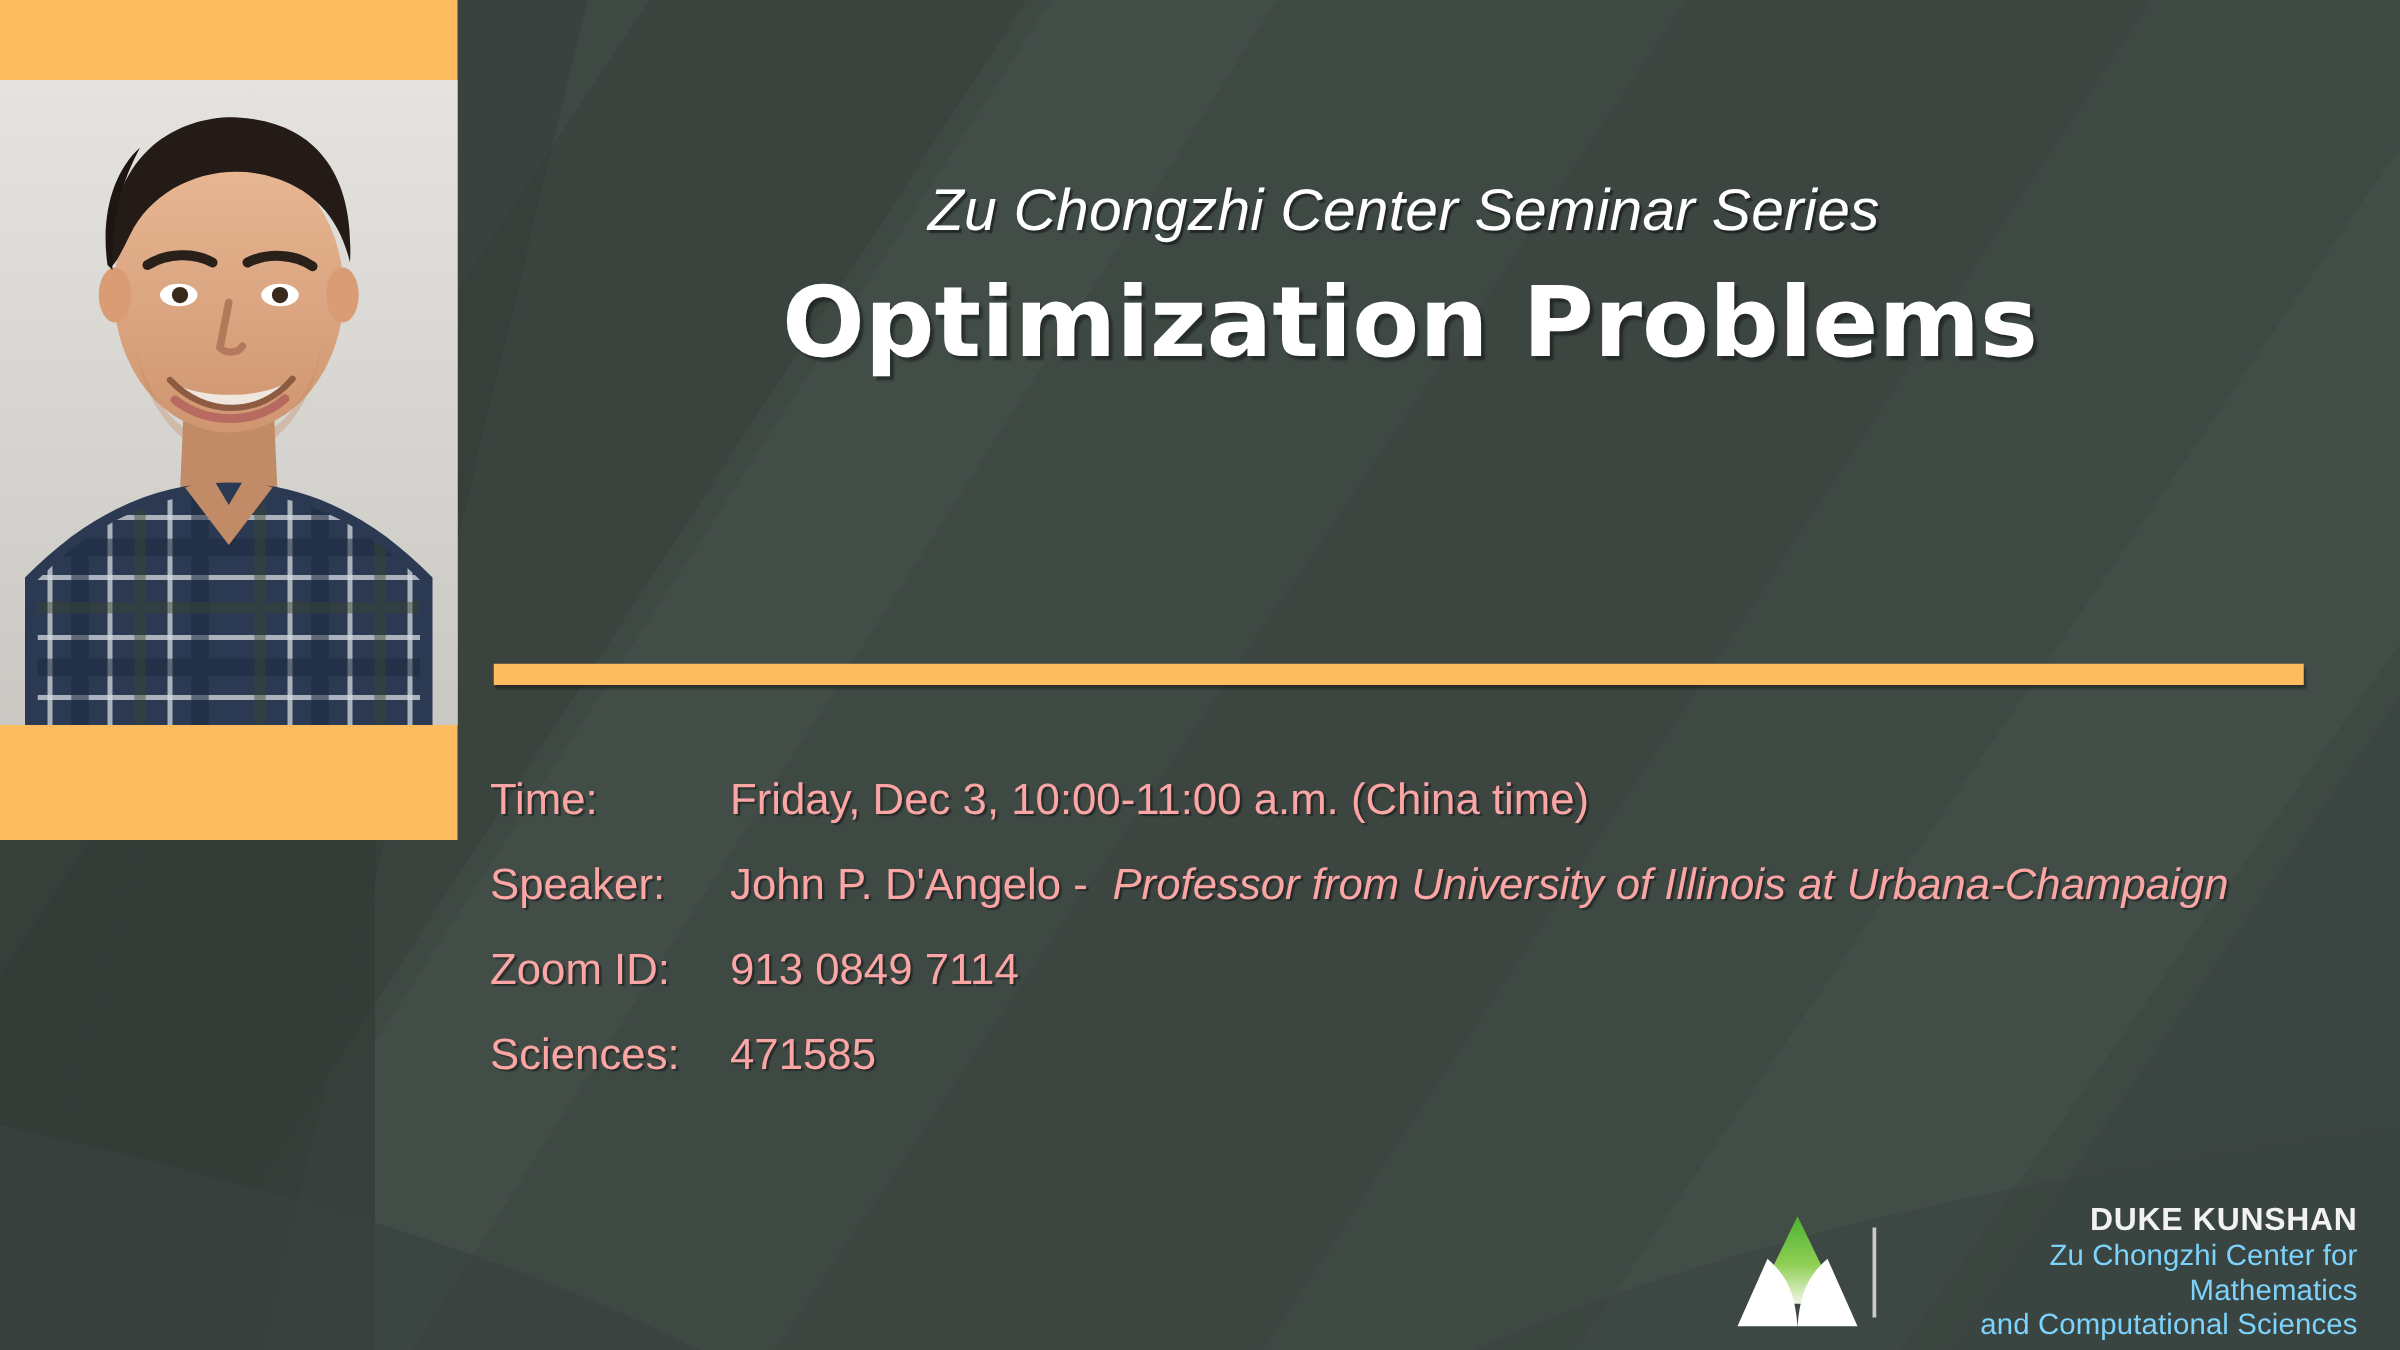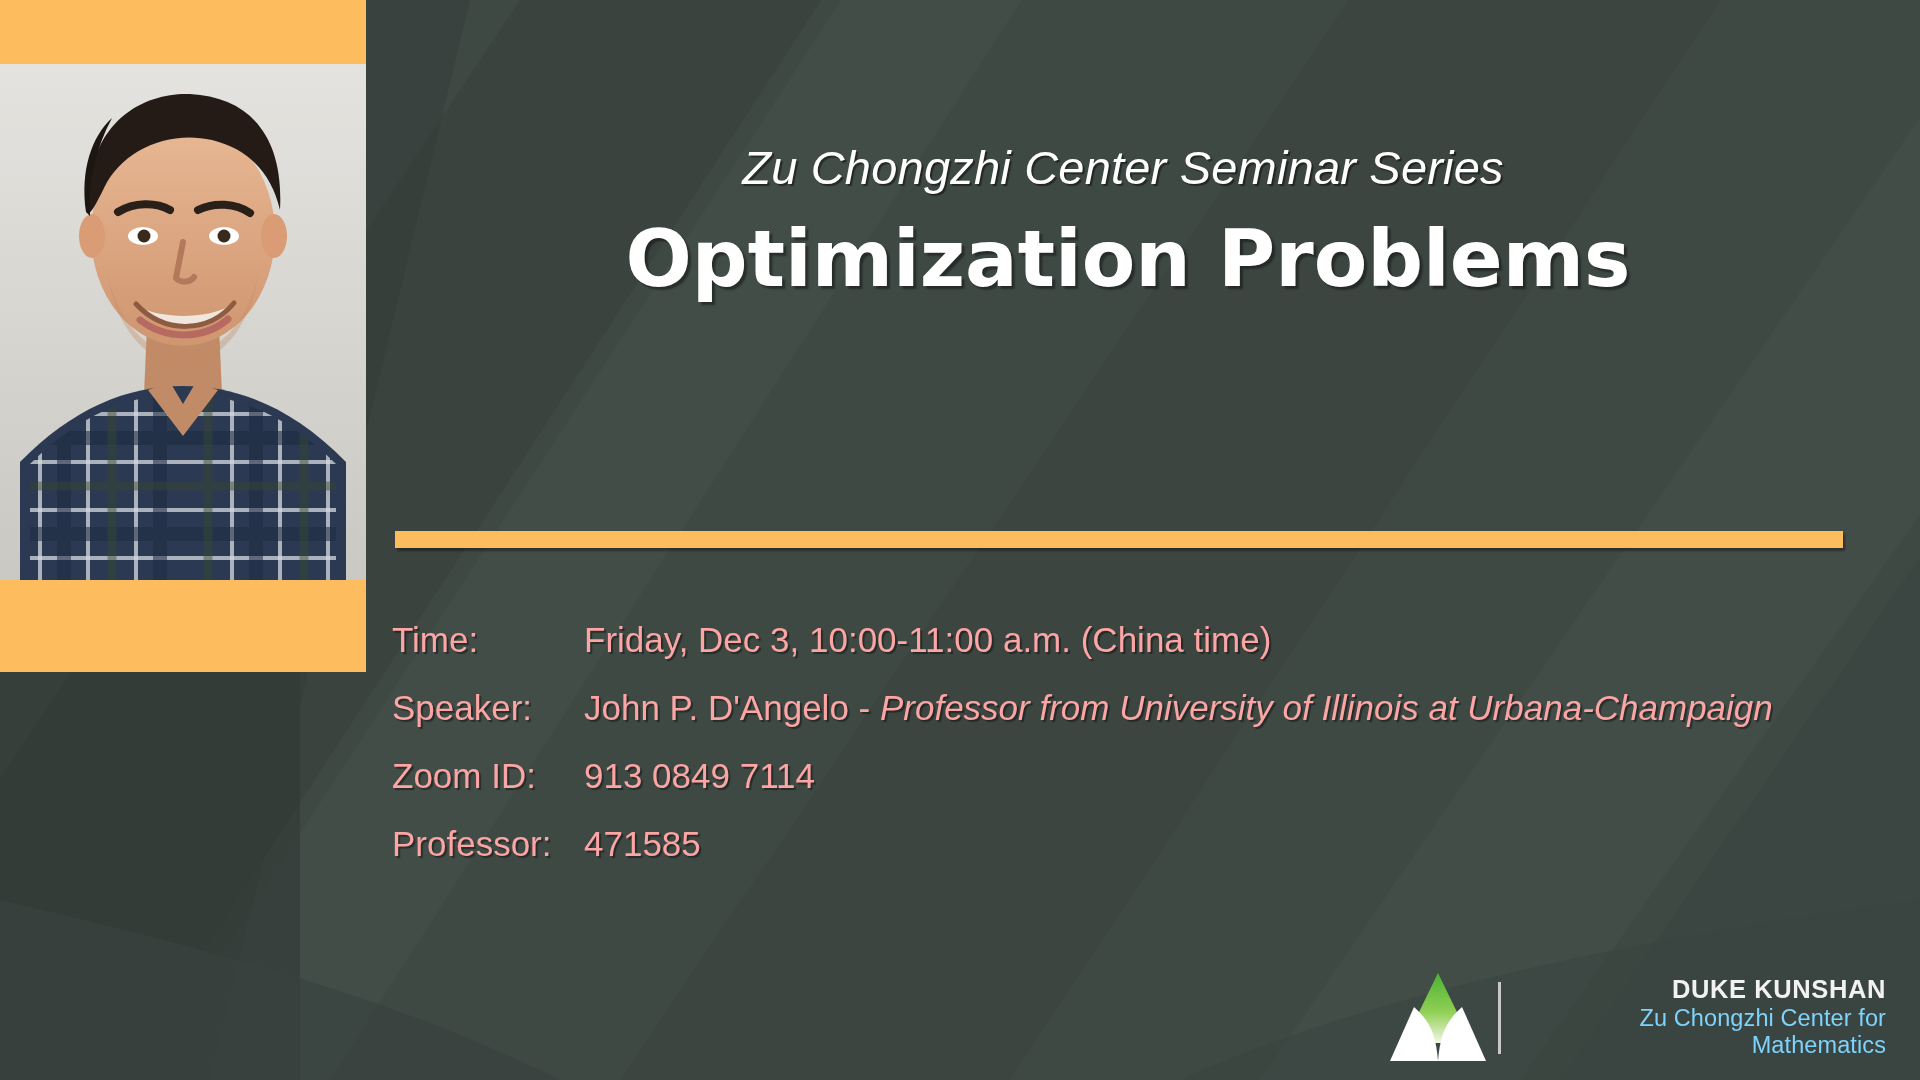--- a/index.html
+++ b/index.html
@@ -88,21 +88,21 @@
   .row {
     display:flex;
     align-items:baseline;
     height:68px;
     font-size:35px;
     white-space:nowrap;
     text-shadow:2px 2px 1px rgba(0,0,0,0.40);
   }
   .row .lbl { width:192px; flex:0 0 192px; }
   .row .val { flex:1 1 auto; }
-  .val .em { font-style:italic; }
+  .val .em { font-style:italic;margin-left:10px; }
 
   
   #logo {
     position:absolute;
     left:1386px; top:965px;
     width:500px; height:105px;
     display:flex; align-items:center;
     z-index:4;
     text-align:right;
   }
@@ -264,21 +264,21 @@
       </div>
 
       <div class="row">
         <span class="lbl">Zoom ID:</span>
         <span class="val">
           <span>913 0849 7114</span><span class="em"></span>
         </span>
       </div>
 
       <div class="row">
-        <span class="lbl">Professor:</span>
+        <span class="lbl">Sciences:</span>
         <span class="val">
           <span>471585</span><span class="em"></span>
         </span>
       </div>
 
     </div>
   </div>
 
   <div id="logo">
     <svg id="logo-mark" viewBox="0 0 104 98">
@@ -293,16 +293,17 @@
       <path d="M 52 4 L 86 74 L 18 74 Z" fill="url(#greengrad)"></path>
 
       <path d="M 28 38 C 44 52 50 66 52 92 L 4 92 Z" fill="#ffffff"></path>
 
       <path d="M 76 38 C 60 52 54 66 52 92 L 100 92 Z" fill="#ffffff"></path>
     </svg>
     <div id="logo-rule"></div>
     <div id="logo-text">
       <div id="logo-title">DUKE KUNSHAN</div>
       <div id="logo-sub1">Zu Chongzhi Center for Mathematics</div>
+      <div id="logo-sub2">and Computational Sciences</div>
     </div>
   </div>
 
 </div>
 
 </body></html>

